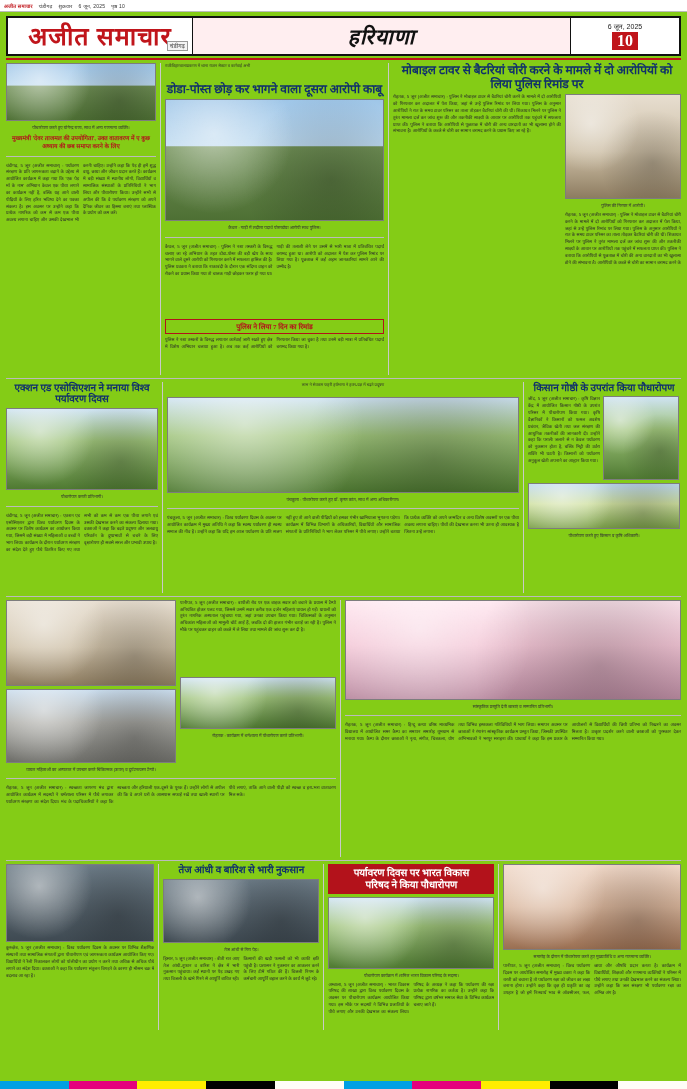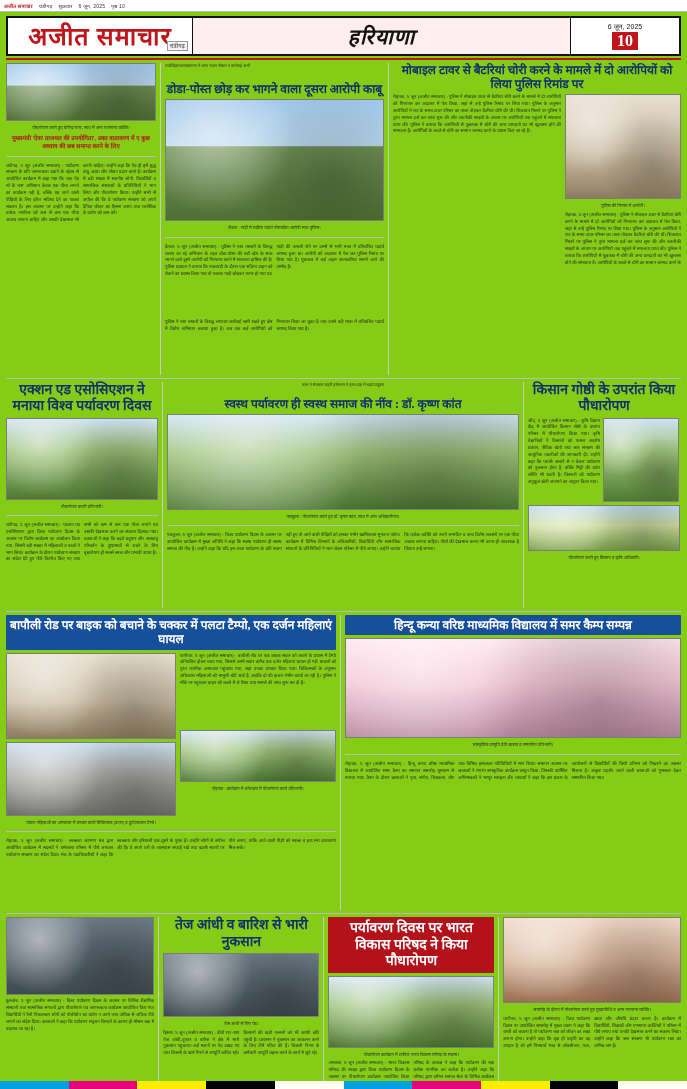--- a/index.html
+++ b/index.html
@@ -62,21 +62,21 @@
   .hl {
     font-family:"Liberation Serif", serif; font-weight:bold; color:#111;
     line-height:1.18; text-align:center;
   }
   .hl.blue { color:#10316b; }
   .hl.band {
     background:#16509c; color:#fff; padding:3px 4px; border-radius:1px;
   }
   .hl.band-red { background:#b3121b; color:#fff; padding:3px 16px; }
   .hl.s13 { font-size:12px; }
-  .hl.s11 { font-size:14px; }
+  .hl.s11 { font-size:10px; }
   .kicker { font-size:6px; color:#b3121b; text-align:center; font-weight:bold; }
   .body {
     font-size:4.4px; line-height:1.55; color:#2a2a2a; text-align:justify;
     column-gap:4px; hyphens:auto; overflow:hidden;
   }
   .body.c2 { column-count:2; }
   .body.c3 { column-count:3; }
   .cap { font-size:4.3px; color:#333; text-align:center; line-height:1.3; margin-top:1px; }
   
   .ph { position:relative; overflow:hidden; border:1px solid #7d7d7d; }
@@ -143,20 +143,21 @@
 
       <div class="sep-v"></div>
 
       <div class="col" style="width:222px">
         <div class="body" style="height:16px; font-size:4px">राजीविहारवालाप्रकरण में थाना राजन सेक्टर व कार्रवाई अभी</div>
         <div class="hl s13 blue">डोडा-पोस्त छोड़ कर भागने वाला दूसरा आरोपी काबू</div>
         <div class="ph p-crowd" style="height:122px"></div>
         <div class="cap">कैथल : गाड़ी में लदीला पदार्थ पोस्तडोडा आरोपी साथ पुलिस।</div>
         <hr class="hsep">
         <div class="body c2" style="height:72px">कैथल, 5 जून (अजीत समाचार) : पुलिस ने नशा तस्करी के विरुद्ध चलाए जा रहे अभियान के तहत डोडा-पोस्त की बड़ी खेप के साथ भागने वाले दूसरे आरोपी को गिरफ्तार करने में सफलता हासिल की है। पुलिस प्रवक्ता ने बताया कि नाकाबंदी के दौरान एक संदिग्ध वाहन को रोकने का प्रयास किया गया तो चालक गाड़ी छोड़कर फरार हो गया था। गाड़ी की तलाशी लेने पर उसमें से भारी मात्रा में प्रतिबंधित पदार्थ बरामद हुआ था। आरोपी को अदालत में पेश कर पुलिस रिमांड पर लिया गया है। पूछताछ में कई अहम जानकारियां सामने आने की उम्मीद है।</div>
+        <div class="badge-note">पुलिस ने लिया 7 दिन का रिमांड</div>
         <div class="body c2" style="height:30px">पुलिस ने नशा तस्करों के विरुद्ध लगातार कार्रवाई जारी रखते हुए क्षेत्र में विशेष अभियान चलाया हुआ है। अब तक कई आरोपियों को गिरफ्तार किया जा चुका है तथा उनसे बड़ी मात्रा में प्रतिबंधित पदार्थ बरामद किया गया है।</div>
       </div>
 
       <div class="sep-v"></div>
 
       <div class="col" style="width:288px">
         <div class="hl s13 blue">मोबाइल टावर से बैटरियां चोरी करने के मामले में दो आरोपियों को लिया पुलिस रिमांड पर</div>
         <div class="row" style="gap:4px">
           <div class="body" style="width:168px; height:170px">रोहतक, 5 जून (अजीत समाचार) : पुलिस ने मोबाइल टावर से बैटरियां चोरी करने के मामले में दो आरोपियों को गिरफ्तार कर अदालत में पेश किया, जहां से उन्हें पुलिस रिमांड पर लिया गया। पुलिस के अनुसार आरोपियों ने रात के समय टावर परिसर का ताला तोड़कर बैटरियां चोरी की थीं। शिकायत मिलने पर पुलिस ने तुरंत मामला दर्ज कर जांच शुरू की और तकनीकी साक्ष्यों के आधार पर आरोपियों तक पहुंचने में सफलता प्राप्त की। पुलिस ने बताया कि आरोपियों से पूछताछ में चोरी की अन्य वारदातों का भी खुलासा होने की संभावना है। आरोपियों के कब्जे से चोरी का सामान बरामद करने के प्रयास किए जा रहे हैं।</div>
           <div class="col" style="width:116px">
@@ -177,21 +178,20 @@
         <div class="ph p-green" style="height:82px"></div>
         <div class="cap">पौधारोपण करती प्रतिभागी।</div>
         <hr class="hsep">
         <div class="body c2" style="height:80px">चंडीगढ़, 5 जून (अजीत समाचार) : एक्शन एड एसोसिएशन द्वारा विश्व पर्यावरण दिवस के अवसर पर विशेष कार्यक्रम का आयोजन किया गया, जिसमें बड़ी संख्या में महिलाओं व बच्चों ने भाग लिया। कार्यक्रम के दौरान पर्यावरण संरक्षण का संदेश देते हुए पौधे वितरित किए गए तथा सभी को कम से कम एक पौधा लगाने एवं उसकी देखभाल करने का संकल्प दिलाया गया। वक्ताओं ने कहा कि बढ़ते प्रदूषण और जलवायु परिवर्तन के दुष्प्रभावों से बचने के लिए वृक्षारोपण ही सबसे सरल और प्रभावी उपाय है।</div>
       </div>
 
       <div class="sep-v"></div>
 
       <div class="col" style="width:352px">
         <div class="body" style="height:12px; font-size:4px; text-align:center">लाभ ने सेवकम फहरी हर्षभागा ने हवन-यज्ञ में बढ़ते प्रदूषण</div>
-        <div class="hl s13 blue">स्वस्थ पर्यावरण ही स्वस्थ समाज की नींव : डॉ. कृष्ण कांत</div>
         <div class="ph p-green" style="height:96px"></div>
         <div class="cap">पंचकूला : पौधारोपण करते हुए डॉ. कृष्ण कांत, साथ में अन्य अधिकारीगण।</div>
         <hr class="hsep">
         <div class="body c3" style="height:76px">पंचकूला, 5 जून (अजीत समाचार) : विश्व पर्यावरण दिवस के अवसर पर आयोजित कार्यक्रम में मुख्य अतिथि ने कहा कि स्वस्थ पर्यावरण ही स्वस्थ समाज की नींव है। उन्होंने कहा कि यदि हम आज पर्यावरण के प्रति सजग नहीं हुए तो आने वाली पीढ़ियों को इसका गंभीर खामियाजा भुगतना पड़ेगा। कार्यक्रम में विभिन्न विभागों के अधिकारियों, विद्यार्थियों और सामाजिक संगठनों के प्रतिनिधियों ने भाग लेकर परिसर में पौधे लगाए। उन्होंने बताया कि प्रत्येक व्यक्ति को अपने जन्मदिन व अन्य विशेष अवसरों पर एक पौधा अवश्य लगाना चाहिए। पौधों की देखभाल करना भी उतना ही आवश्यक है जितना उन्हें लगाना।</div>
       </div>
 
       <div class="sep-v"></div>
 
       <div class="col" style="width:152px">
         <div class="hl s11 blue">किसान गोष्ठी के उपरांत किया पौधारोपण</div>
@@ -202,41 +202,39 @@
         <div class="ph p-field" style="height:46px"></div>
         <div class="cap">पौधारोपण करते हुए किसान व कृषि अधिकारी।</div>
       </div>
     </div>
 
     <hr class="hsep">
 
     <div class="row">
 
       <div class="col" style="width:330px">
-        <div class="hl s13 band">बापौली रोड पर बाइक को बचाने के चक्कर में पलटा टैम्पो, एक दर्जन महिलाएं घायल</div>
         <div class="row" style="gap:4px">
           <div class="col" style="width:170px">
             <div class="ph p-indoor" style="height:86px"></div>
             <div class="ph p-road" style="height:74px"></div>
             <div class="cap">घायल महिलाओं का अस्पताल में उपचार करते चिकित्सक (ऊपर) व दुर्घटनाग्रस्त टैम्पो।</div>
           </div>
           <div class="col" style="width:156px">
             <div class="body" style="height:74px">पानीपत, 5 जून (अजीत समाचार) : बापौली रोड पर एक बाइक सवार को बचाने के प्रयास में टैम्पो अनियंत्रित होकर पलट गया, जिससे उसमें सवार करीब एक दर्जन महिलाएं घायल हो गईं। घायलों को तुरंत नागरिक अस्पताल पहुंचाया गया, जहां उनका उपचार किया गया। चिकित्सकों के अनुसार अधिकांश महिलाओं को मामूली चोटें आई हैं, जबकि दो की हालत गंभीर बताई जा रही है। पुलिस ने मौके पर पहुंचकर वाहन को कब्जे में ले लिया तथा मामले की जांच शुरू कर दी है।</div>
             <div class="ph p-green" style="height:52px"></div>
             <div class="cap">रोहतक : कार्यक्रम में धर्मशाला में पौधारोपण करते प्रतिभागी।</div>
           </div>
         </div>
         <hr class="hsep">
         <div class="body c3" style="height:72px">रोहतक, 5 जून (अजीत समाचार) : स्वच्छता जागरण मंच द्वारा आयोजित कार्यक्रम में सदस्यों ने धर्मशाला परिसर में पौधे लगाकर पर्यावरण संरक्षण का संदेश दिया। मंच के पदाधिकारियों ने कहा कि स्वच्छता और हरियाली एक-दूसरे के पूरक हैं। उन्होंने लोगों से अपील की कि वे अपने घरों के आसपास सफाई रखें तथा खाली स्थानों पर पौधे लगाएं, ताकि आने वाली पीढ़ी को स्वच्छ व हरा-भरा वातावरण मिल सके।</div>
       </div>
 
       <div class="sep-v"></div>
 
       <div class="col" style="width:340px">
-        <div class="hl s13 band">हिन्दू कन्या वरिष्ठ माध्यमिक विद्यालय में समर कैम्प सम्पन्न</div>
         <div class="ph p-kids" style="height:100px"></div>
         <div class="cap">सांस्कृतिक प्रस्तुति देती छात्राएं व सम्मानित प्रतिभागी।</div>
         <hr class="hsep">
         <div class="body c3" style="height:100px">रोहतक, 5 जून (अजीत समाचार) : हिन्दू कन्या वरिष्ठ माध्यमिक विद्यालय में आयोजित समर कैम्प का समापन समारोह धूमधाम से मनाया गया। कैम्प के दौरान छात्राओं ने नृत्य, संगीत, चित्रकला, योग तथा विभिन्न हस्तकला गतिविधियों में भाग लिया। समापन अवसर पर छात्राओं ने रंगारंग सांस्कृतिक कार्यक्रम प्रस्तुत किया, जिसकी उपस्थित अभिभावकों ने भरपूर सराहना की। प्राचार्या ने कहा कि इस प्रकार के आयोजनों से विद्यार्थियों की छिपी प्रतिभा को निखरने का अवसर मिलता है। उत्कृष्ट प्रदर्शन करने वाली छात्राओं को पुरस्कार देकर सम्मानित किया गया।</div>
       </div>
     </div>
 
     <hr class="hsep">
 
     <div class="row">

